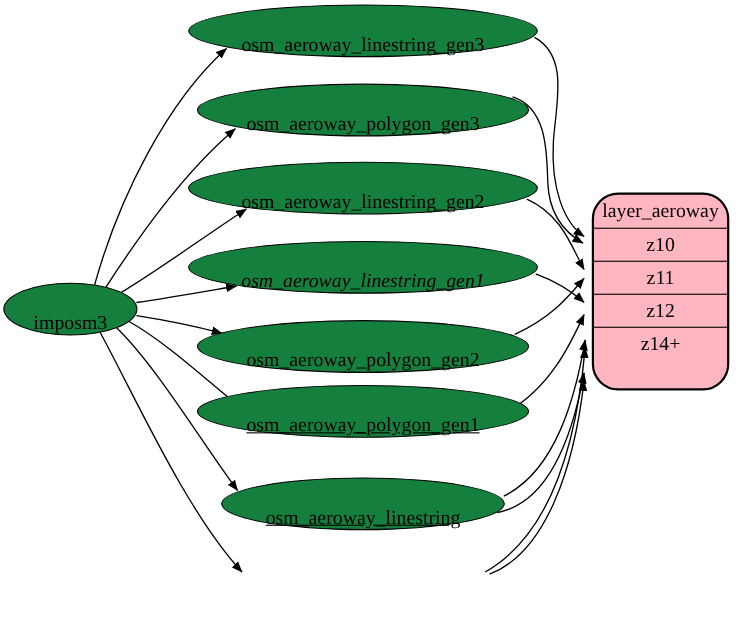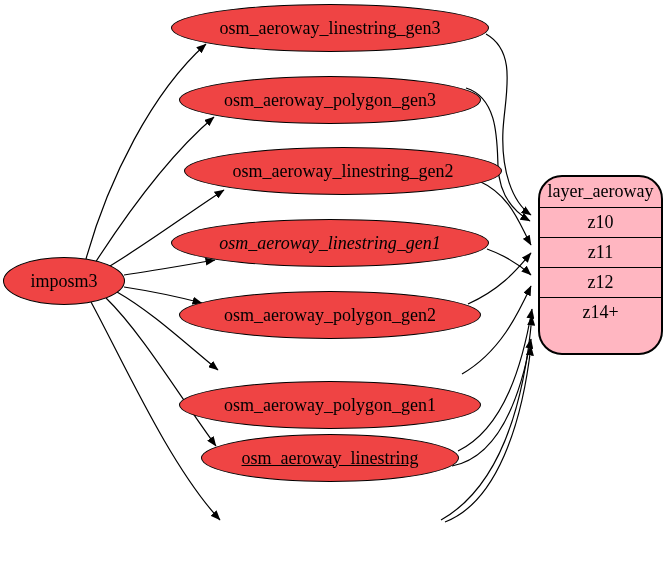--- a/index.html
+++ b/index.html
@@ -13,25 +13,25 @@
   }
   .edges {
     position: absolute;
     left: 0; top: 0;
     width: 670px; height: 563px;
   }
   .node {
     position: absolute;
     box-sizing: border-box;
     display: flex;
-    align-items: center;
+    align-items: flex-end;
     justify-content: center;
     border: 1.5px solid #000000;
     border-radius: 50%;
-    background: #ef4444;
+    background: #15803d;
     font-size: 18px;
     color: #000000;
     white-space: nowrap;
   }
   .record {
     position: absolute;
     box-sizing: border-box;
     left: 538px; top: 175px;
     width: 125px; height: 180px;
     border: 2px solid #000000;
@@ -89,33 +89,33 @@
   </div>
 
   <div class="node" style="left:171px; top:4px; width:318px; height:48px;">
     <span>osm_aeroway_linestring_gen3</span>
   </div>
 
   <div class="node" style="left:179px; top:76px; width:302px; height:48px;">
     <span>osm_aeroway_polygon_gen3</span>
   </div>
 
-  <div class="node" style="left:184px; top:147px; width:318px; height:48px;">
+  <div class="node" style="left:171px; top:147px; width:318px; height:48px;">
     <span>osm_aeroway_linestring_gen2</span>
   </div>
 
   <div class="node" style="left:171px; top:219px; width:318px; height:48px;font-style:italic;">
     <span>osm_aeroway_linestring_gen1</span>
   </div>
 
   <div class="node" style="left:179px; top:291px; width:302px; height:48px;">
     <span>osm_aeroway_polygon_gen2</span>
   </div>
 
-  <div class="node" style="left:179px; top:381px; width:302px; height:48px;">
+  <div class="node" style="left:179px; top:350px; width:302px; height:48px;text-decoration:underline;">
     <span>osm_aeroway_polygon_gen1</span>
   </div>
 
   <div class="node" style="left:201px; top:434px; width:258px; height:48px;text-decoration:underline;">
     <span>osm_aeroway_linestring</span>
   </div>
 
 
   <div class="record">
     <div class="rrow">layer_aeroway</div>

